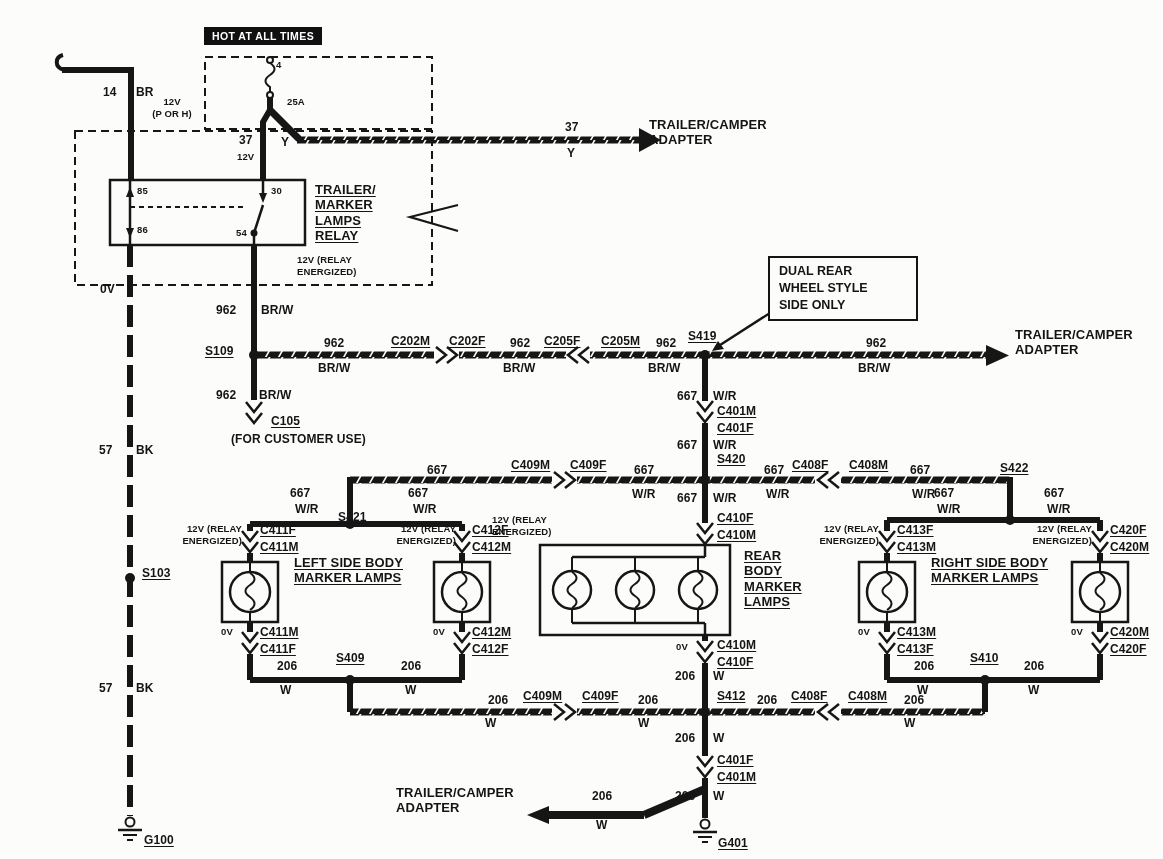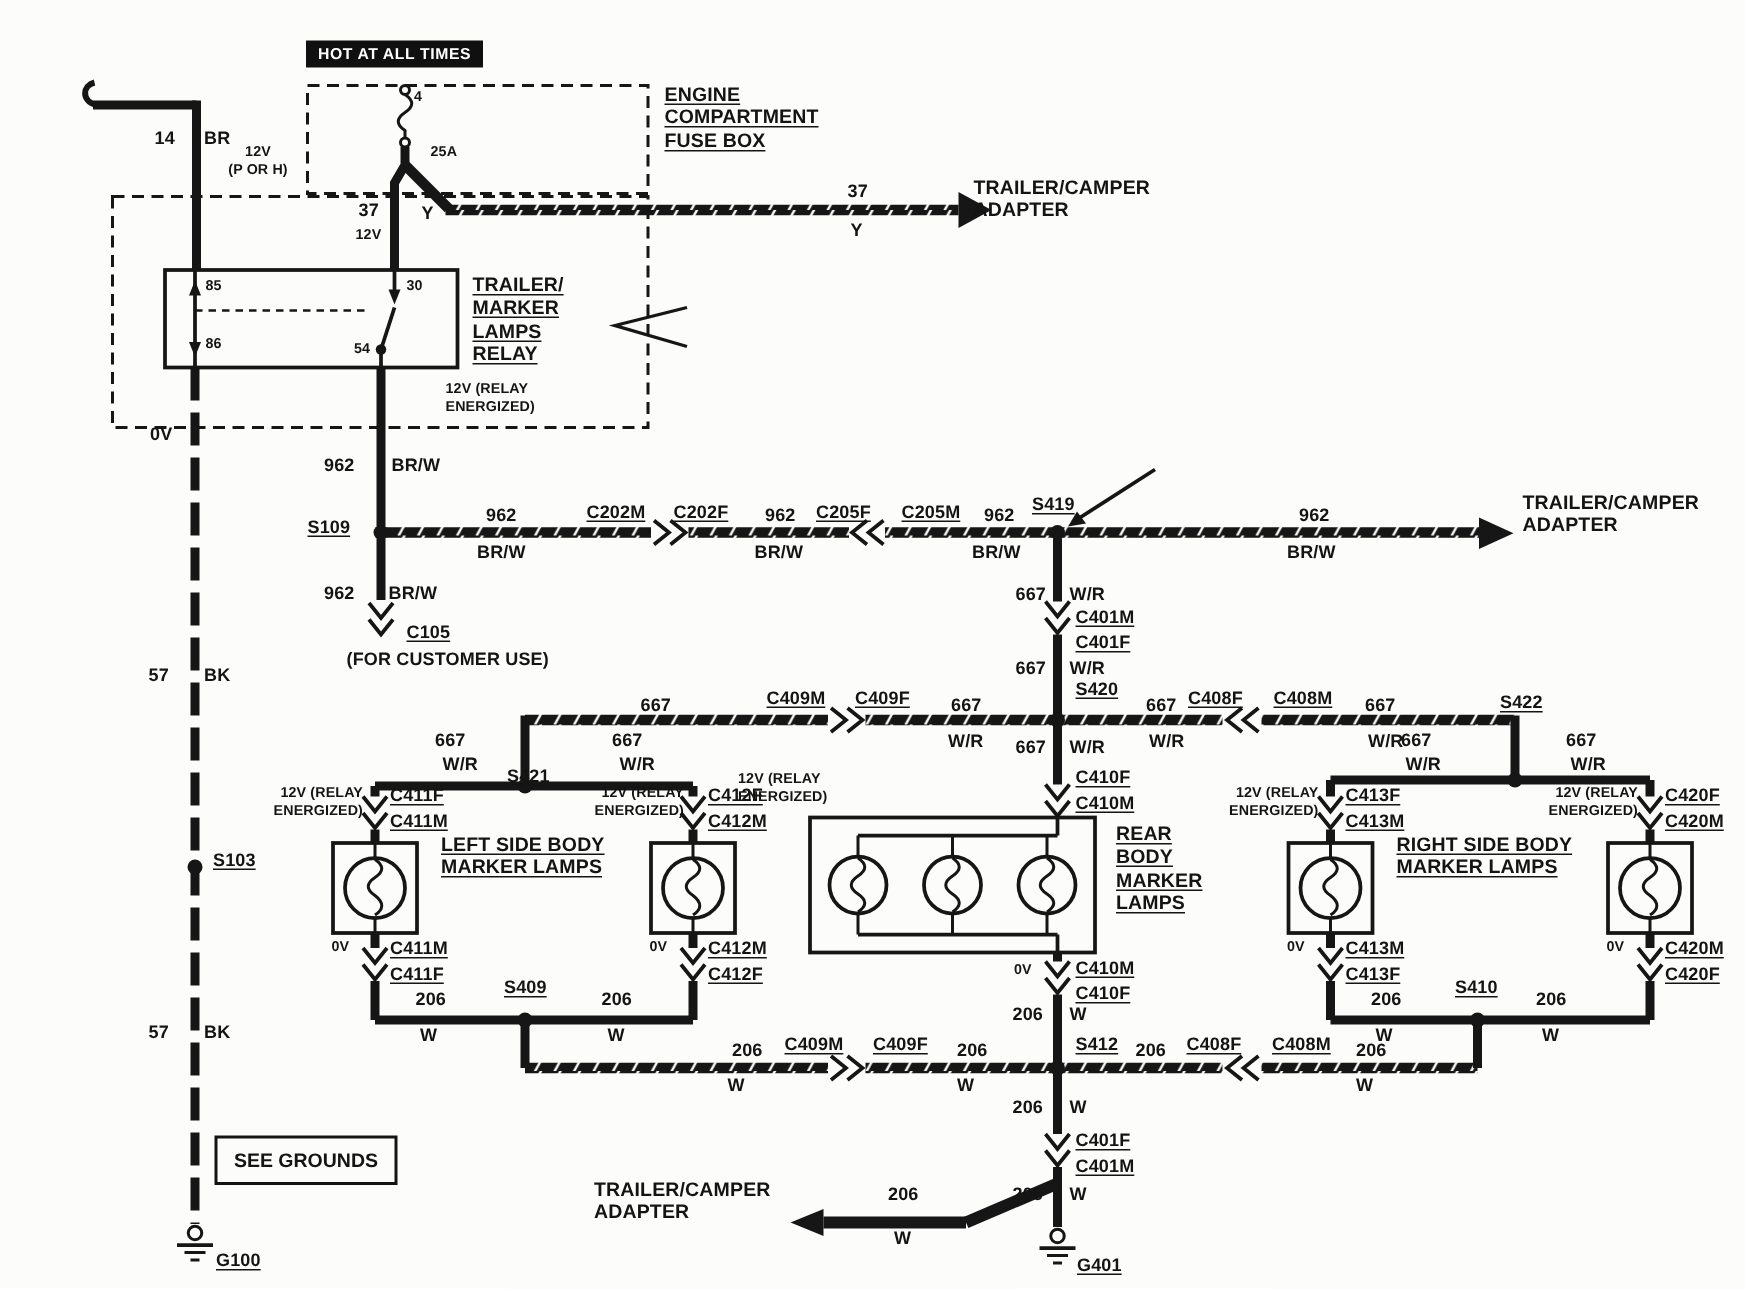--- a/index.html
+++ b/index.html
@@ -221,23 +221,20 @@
     <g>
       <path d="M458,205 L410,217 L458,231" stroke-width="2.2"></path>
     </g>
     <g>
       <path d="M770,313 L717,347" stroke-width="2.5"></path>
     </g>
   </g>
 </svg>
 
 <div class="hot">HOT AT ALL TIMES</div>
-<span class="lb ttl u" style="left:443px;top:55px">ENGINE
-COMPARTMENT
-FUSE BOX</span>
 <span class="lb sm" style="left:276px;top:59px">4</span>
 <span class="lb sm" style="left:287px;top:96px">25A</span>
 <span class="lb" style="left:103px;top:85px">14</span>
 <span class="lb" style="left:136px;top:85px">BR</span>
 <span class="lb sm ctr" style="left:144px;top:96px">12V
 (P OR H)</span>
 <span class="lb" style="left:239px;top:133px">37</span>
 <span class="lb sm" style="left:237px;top:151px">12V</span>
 <span class="lb" style="left:281px;top:135px">Y</span>
 <span class="lb" style="left:565px;top:120px">37</span>
@@ -268,20 +265,23 @@
 <span class="lb" style="left:503px;top:361px">BR/W</span>
 <span class="lb u" style="left:544px;top:334px">C205F</span>
 <span class="lb u" style="left:601px;top:334px">C205M</span>
 <span class="lb" style="left:656px;top:336px">962</span>
 <span class="lb" style="left:648px;top:361px">BR/W</span>
 <span class="lb u" style="left:688px;top:329px">S419</span>
 <span class="lb" style="left:866px;top:336px">962</span>
 <span class="lb" style="left:858px;top:361px">BR/W</span>
 <span class="lb ttl" style="left:1015px;top:327px">TRAILER/CAMPER
 ADAPTER</span>
+<div class="dualbox">DUAL REAR
+WHEEL STYLE
+SIDE ONLY</div>
 
 <span class="lb" style="left:216px;top:388px">962</span>
 <span class="lb" style="left:259px;top:388px">BR/W</span>
 <span class="lb u" style="left:271px;top:414px">C105</span>
 <span class="lb" style="left:231px;top:432px">(FOR CUSTOMER USE)</span>
 
 <span class="lb" style="left:677px;top:389px">667</span>
 <span class="lb" style="left:713px;top:389px">W/R</span>
 <span class="lb u" style="left:717px;top:404px">C401M</span>
 <span class="lb u" style="left:717px;top:421px">C401F</span>
@@ -396,16 +396,15 @@
 ADAPTER</span>
 <span class="lb" style="left:592px;top:789px">206</span>
 <span class="lb" style="left:596px;top:818px">W</span>
 <span class="lb u" style="left:718px;top:836px">G401</span>
 
 <span class="lb" style="left:99px;top:443px">57</span>
 <span class="lb" style="left:136px;top:443px">BK</span>
 <span class="lb u" style="left:142px;top:566px">S103</span>
 <span class="lb" style="left:99px;top:681px">57</span>
 <span class="lb" style="left:136px;top:681px">BK</span>
-<div class="grounds">SEE GROUNDS</div>
 <span class="lb u" style="left:144px;top:833px">G100</span>
 
 </div>
 
 </body></html>

